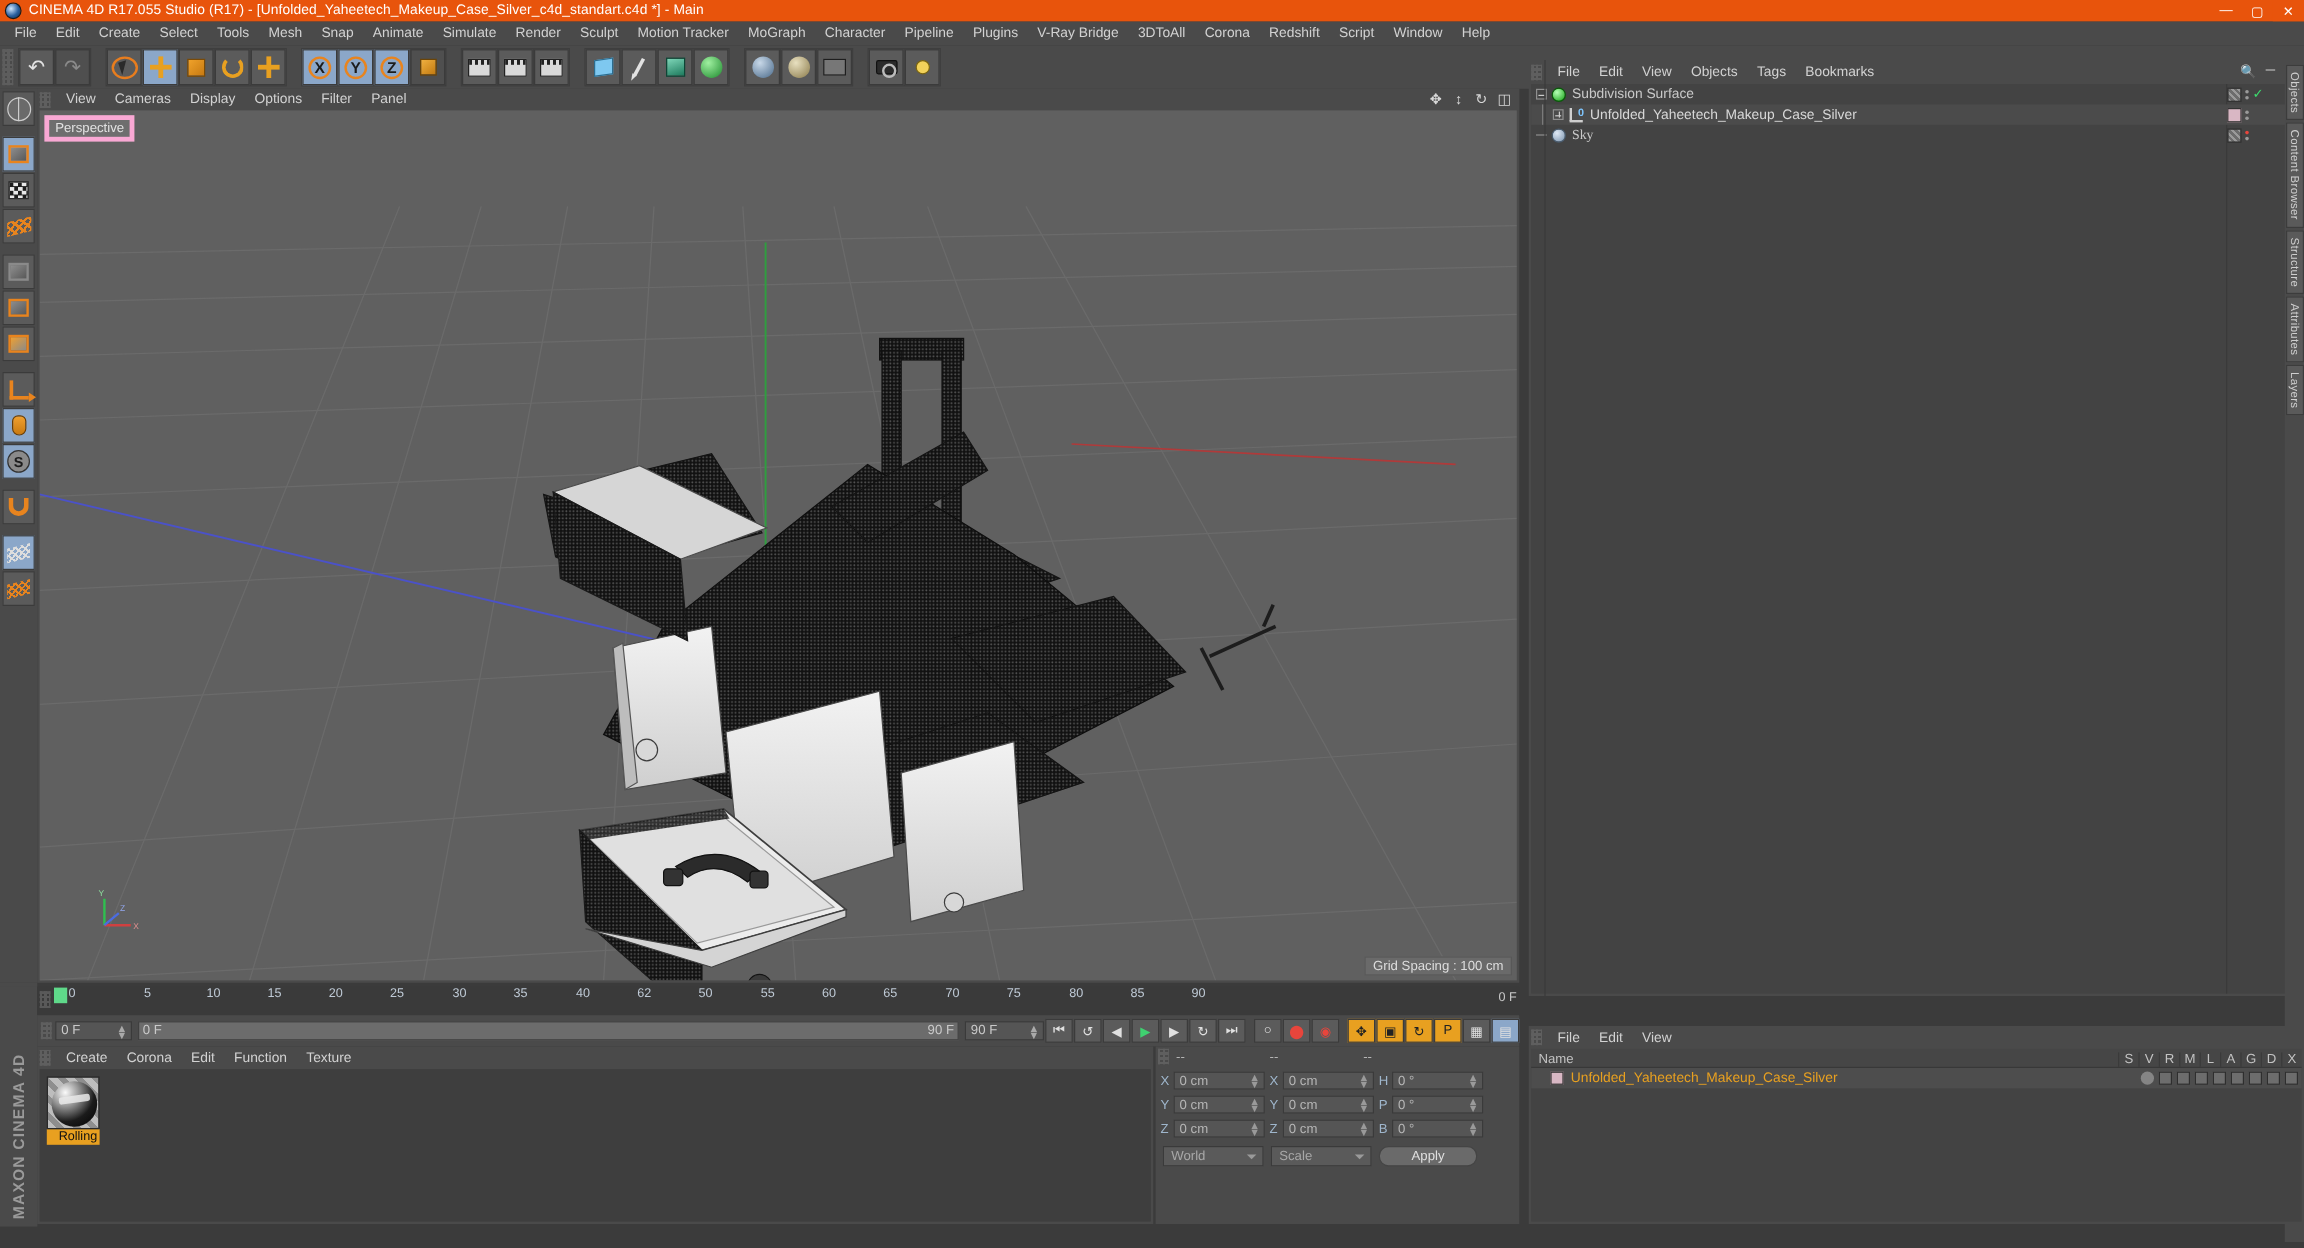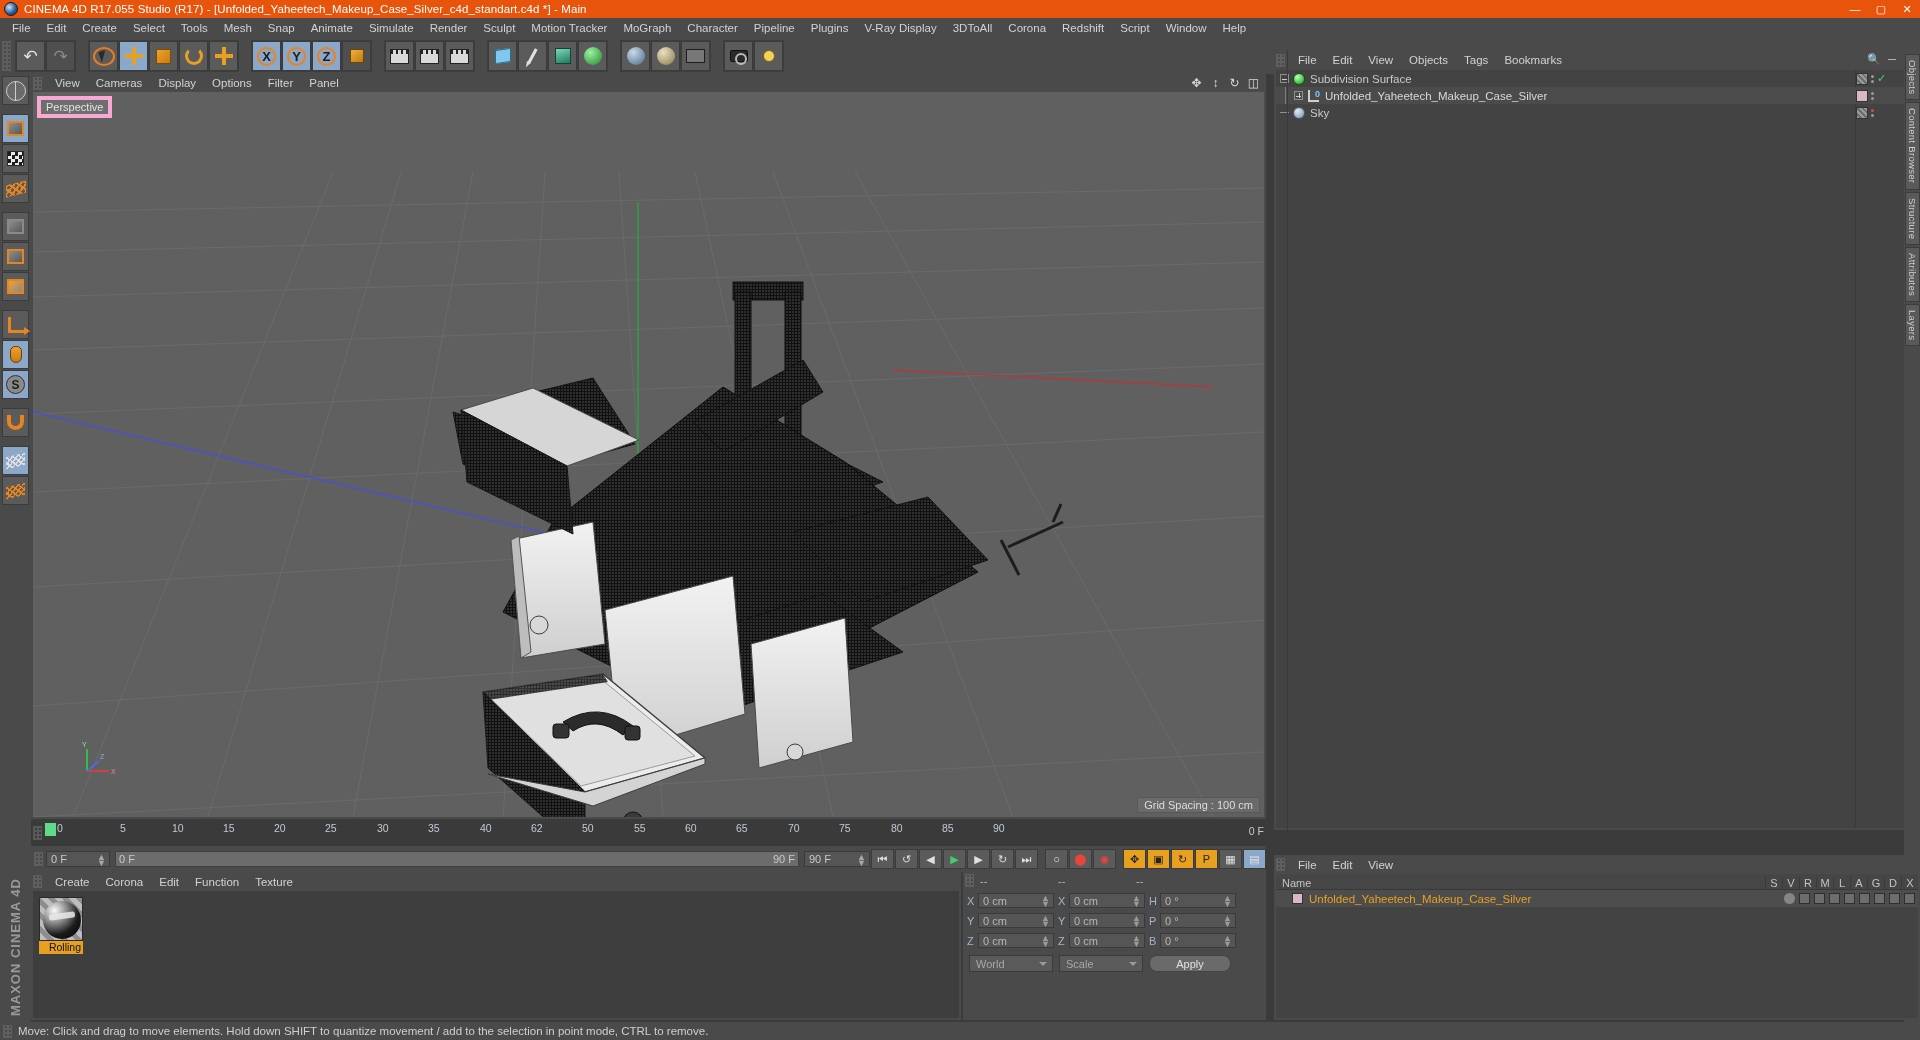--- a/index.html
+++ b/index.html
@@ -283,21 +283,21 @@
     <span class="menu-item">Snap</span>
     <span class="menu-item">Animate</span>
     <span class="menu-item">Simulate</span>
     <span class="menu-item">Render</span>
     <span class="menu-item">Sculpt</span>
     <span class="menu-item">Motion Tracker</span>
     <span class="menu-item">MoGraph</span>
     <span class="menu-item">Character</span>
     <span class="menu-item">Pipeline</span>
     <span class="menu-item">Plugins</span>
-    <span class="menu-item">V-Ray Display</span>
+    <span class="menu-item">V-Ray Bridge</span>
     <span class="menu-item">3DToAll</span>
     <span class="menu-item">Corona</span>
     <span class="menu-item">Redshift</span>
     <span class="menu-item">Script</span>
     <span class="menu-item">Window</span>
     <span class="menu-item">Help</span>
 
     <div class="layout-box">
       <span class="layout-lbl">Layout:</span>
       <div class="layout-sel">
@@ -627,21 +627,21 @@
         <div class="om-tags">
           <div class="tagchip tag-pink"></div>
           <div class="dots">
               <i></i>
               <i></i>
             </div>
           <span style="width:11px;"></span>
         </div>
       </div>
 
-      <div class="om-row" style="padding-left:4px;">
+      <div class="om-row" style="padding-left:4px;font-family:Liberation Serif, serif;">
         <span style="width:9px;height:1px;background:#8f8f8f;display:block;"></span>
         <div class="sky-ico"></div>
         <span class="om-name">Sky</span>
         <div class="om-tags">
           <div class="tagchip tag-hatch"></div>
           <div class="dots red">
               <i></i>
               <i></i>
             </div>
           <span style="width:11px;"></span>
@@ -843,18 +843,14 @@
           <s class="lbox"></s>
           <s class="lbox"></s>
           <s class="lbox"></s>
           <s class="lbox"></s>
           <s class="lbox"></s>
         </div>
       </div>
     </div>
   </div>
 
-  <div class="status">
-    <div class="g"></div>
-    <span>Move: Click and drag to move elements. Hold down SHIFT to quantize movement / add to the selection in point mode, CTRL to remove.</span>
-  </div>
 
 </div>
 
 </body></html>

